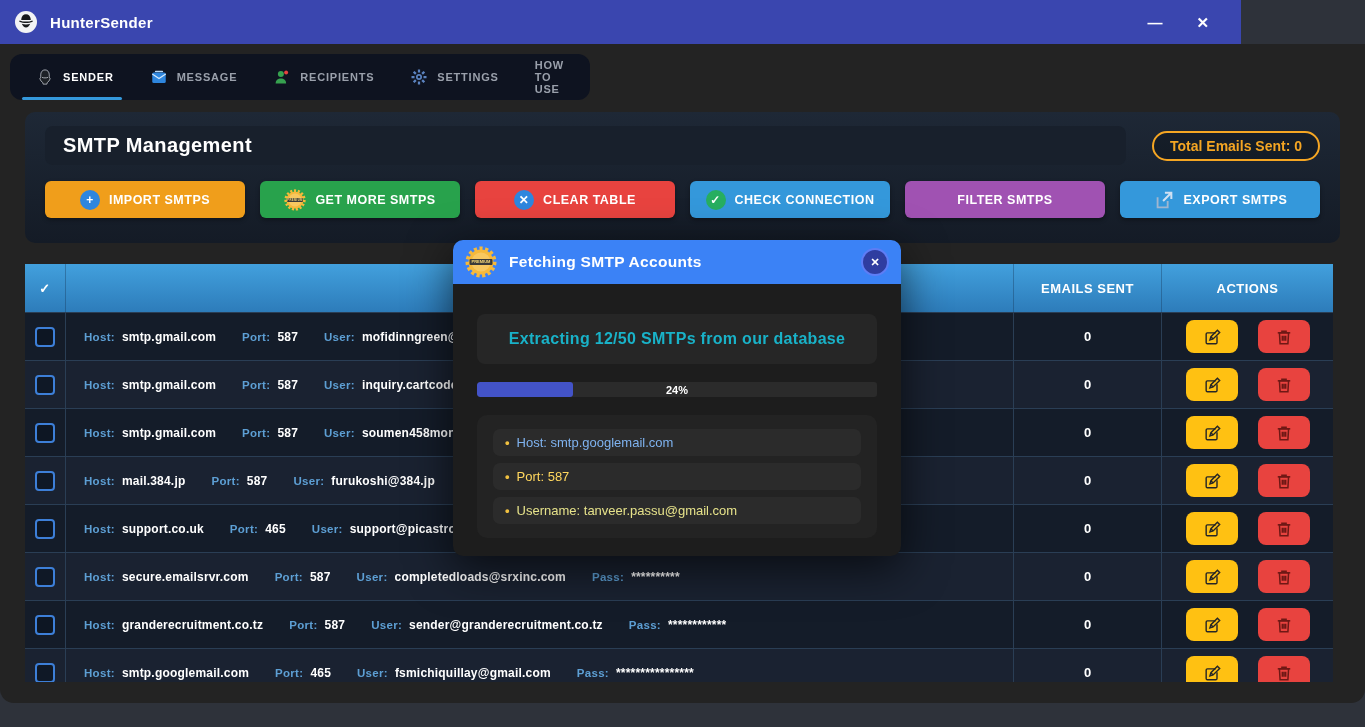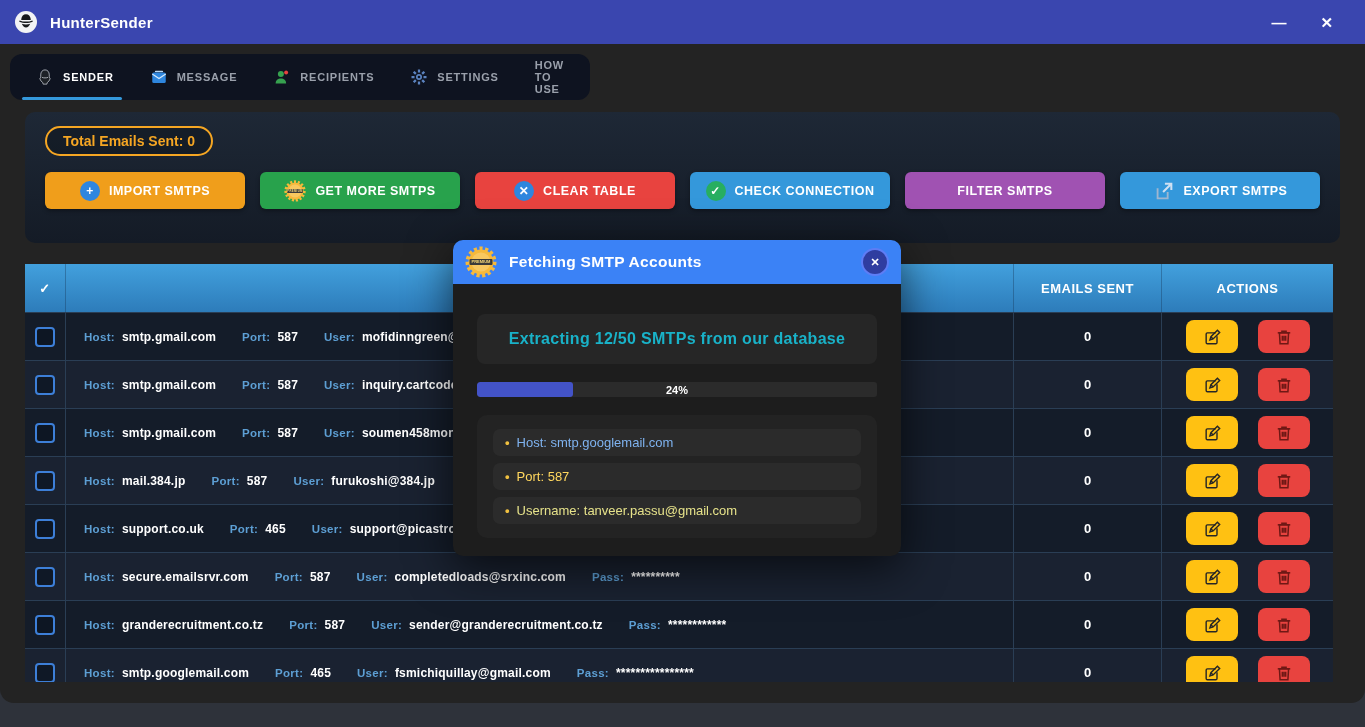--- a/index.html
+++ b/index.html
@@ -1,21 +1,21 @@
 <!DOCTYPE html>
 <html><head>
 <meta charset="utf-8">
 <style>
   * { box-sizing: border-box; margin: 0; padding: 0; }
   html, body { width: 1365px; height: 727px; background: #2e323a; overflow: hidden; }
   body { font-family: "Liberation Sans", sans-serif; position: relative; }
 
   
   .titlebar {
-    position: absolute; top: 0; left: 0; width: 1365px; height: 44px;
+    position: absolute; top: 0; left: 0; width: 1241px; height: 44px;
     background: #3a46af; display: flex; align-items: center; padding: 16px 14px; justify-content: space-between;
   }
   .app-logo { width: 24px; height: 24px; margin-right: 12px; }
   .app-logo svg { width: 100%; height: 100%; display: block; }
   .app-title { color: #ffffff; font-weight: bold; font-size: 15px; letter-spacing: .3px; }
   .win-controls { margin-left: auto; display: flex; align-items: center; gap: 34px; padding-right: 18px; }
   .win-btn { color: #fff; font-size: 15px; font-weight: bold; cursor: default; line-height: 1; }
 
   
   .app-content {
@@ -214,20 +214,23 @@
   </div>
 
   <div class="tab">
 
     <span class="tab-label">HOW TO USE</span>
   </div>
 </div>
 
   <div class="panel">
     <div class="panel-head">
+      <div class="title-strip">
+        <span class="panel-title">SMTP Management</span>
+      </div>
       <div class="badges" id="badges">
 
   <span class="badge" style="color: rgb(245, 166, 35); border-color: rgb(245, 166, 35);">Total Emails Sent: 0</span>
 </div>
     </div>
     <div class="toolbar" id="toolbar">
   <button class="tbtn" style="background: rgb(240, 158, 27);">
     <span class="circle-ic" style="background: rgb(46, 134, 222);">+</span>
     <span class="tbtn-label">IMPORT SMTPS</span>
   </button>

